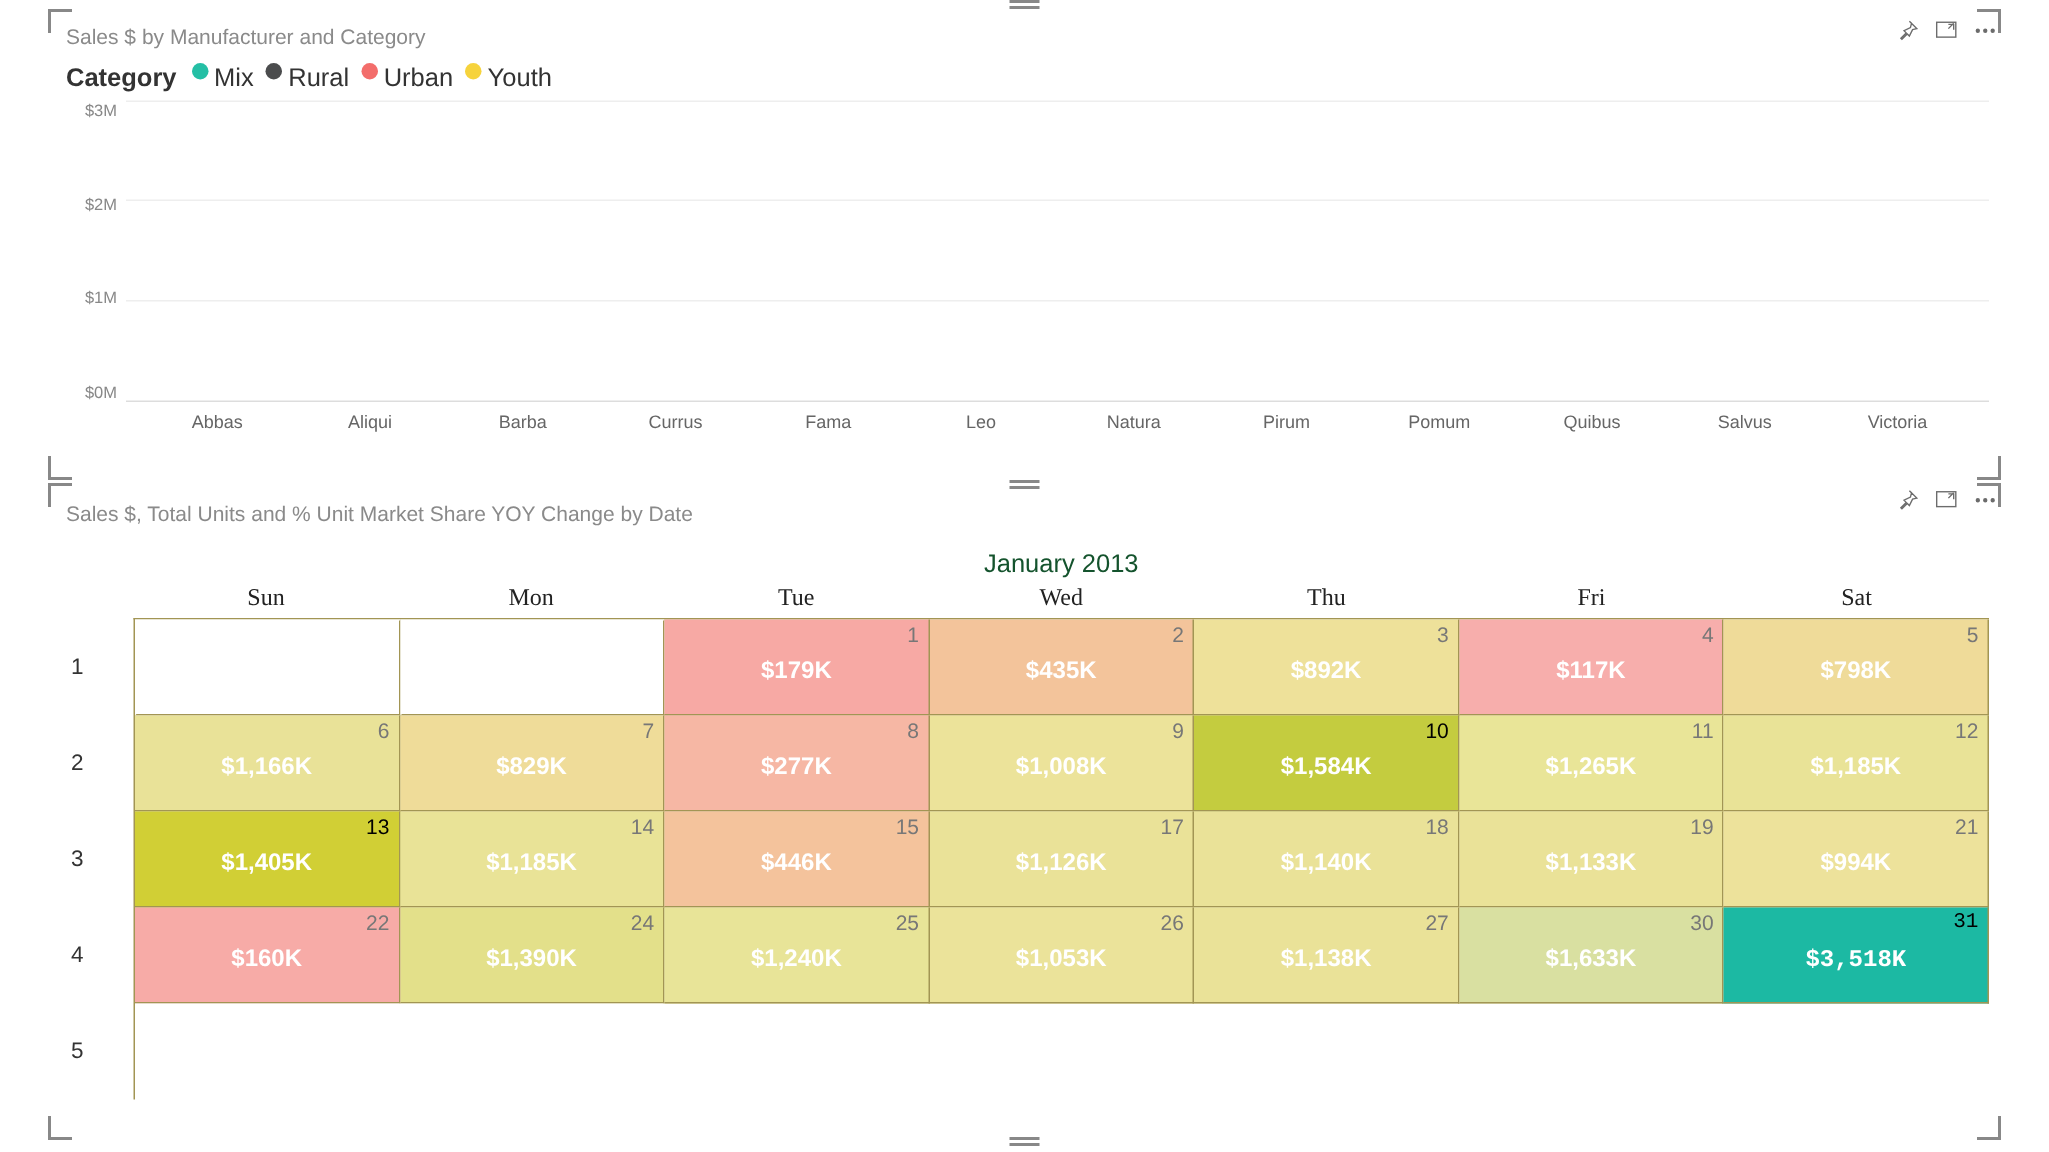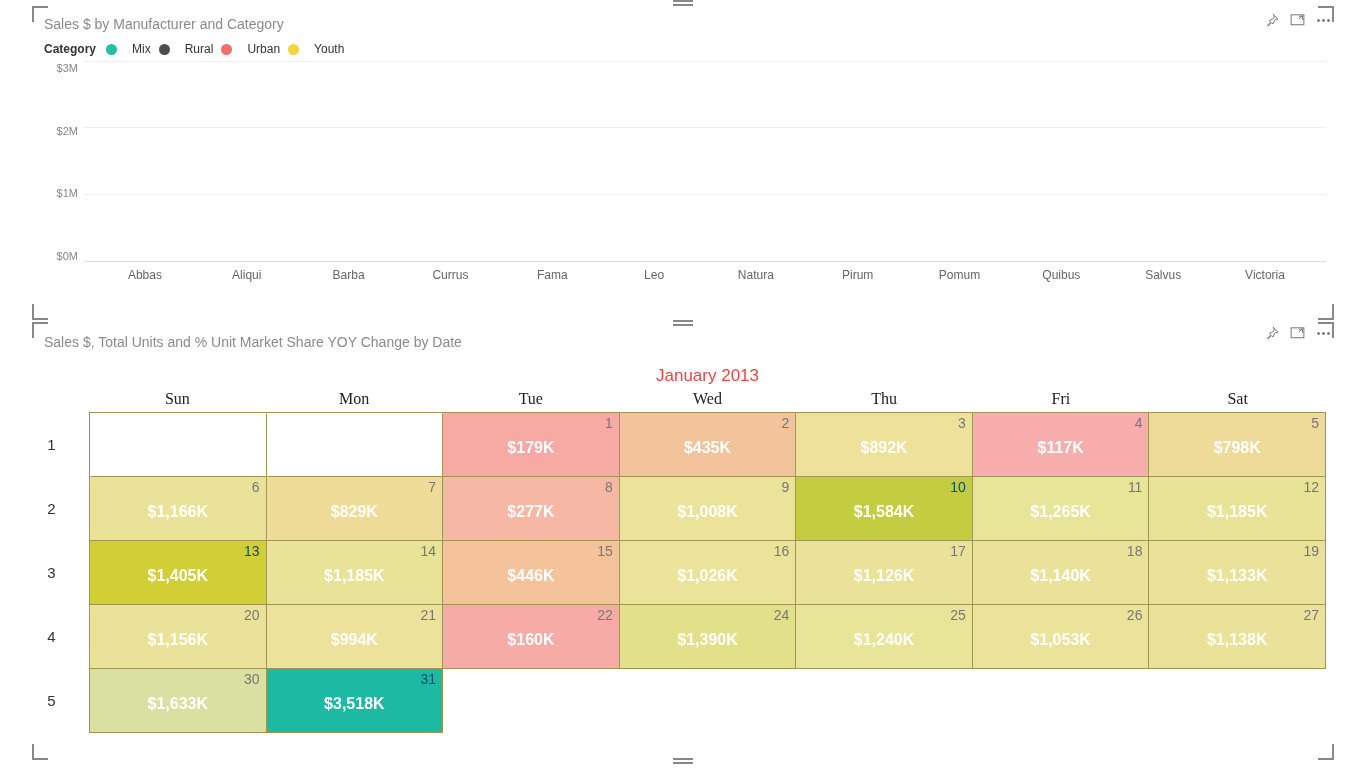--- a/index.html
+++ b/index.html
@@ -25,55 +25,55 @@
   .sel-mid { position:absolute; width:20px; height:6px; display:flex; flex-direction:column; justify-content:space-between; }
   .sel-mid div { height:2px; background:#888; }
 
   .visual-header { position:absolute; right:34px; display:flex; gap:9px; align-items:center; color:#6c6c6c; }
   .visual-header .icon { cursor:pointer; }
   .vh1 { top:12px; }
   .vh2 { top:325px; }
 
   .chart-panel { margin-top: 4px; height: 310px; padding: 6px 8px 0 12px; }
   .chart-title { font-size: 14px; color: #8a8a8a; margin-bottom: 10px; }
-  .legend-row { display:flex; align-items:center; font-size:12px; color:#333; gap:6px; margin-bottom: 6px; }
+  .legend-row { display:flex; align-items:center; font-size:17px; color:#333; gap:6px; margin-bottom: 6px; }
   .legend-row .cat { font-weight:600; color:#333; margin-right:4px; }
-  .legend-item { display:inline-flex; align-items:center; gap:15px; margin-right:2px; }
+  .legend-item { display:inline-flex; gap:4px; margin-right:2px; }
   .swatch { width:11px; height:11px; border-radius:50%; display:inline-block; }
 
   .plot-wrap { display:flex; height:200px; }
   .y-axis { width:40px; display:flex; flex-direction:column; justify-content:space-between; align-items:flex-end; padding-right:6px; font-size:11px; color:#888; }
   .plot { flex:1; position:relative; border-bottom:1px solid #ddd; }
   .gridline { position:absolute; left:0; right:0; height:1px; background:#eee; }
   .bars { position:absolute; left:0; right:0; bottom:0; top:0; display:flex; align-items:flex-end; justify-content:space-around; padding:0 10px; }
   .bar-stack { width:56px; display:flex; flex-direction:column-reverse; }
   .seg { width:100%; }
   .x-axis { display:flex; justify-content:space-around; padding:0 10px 0 50px; font-size:12px; color:#666; margin-top:6px; }
   .x-axis span { width:56px; text-align:center; }
 
   .divider-row { position:relative; height:8px; margin-top:0; }
   .divider-row .sel-mid { left:50%; transform:translateX(-50%); top:0; }
 
   .calendar-panel { padding: 6px 8px 0 12px; }
   .cal-title { font-size: 14px; color: #8a8a8a; margin-bottom: 16px; }
   .cal-table-wrap { padding-left: 45px; }
-  .cal-month { text-align:center; font-size: 17px; color:#ef4444; margin-bottom:4px; }
+  .cal-month { text-align:center; font-size: 17px; color:#14532d; margin-bottom:4px; }
   .cal-grid { width:100%; }
   .cal-head { display:flex;font-family:Liberation Serif, serif; }
   .cal-head .day { flex:1; text-align:center; font-size:16px; color:#222; padding-bottom:4px; }
   .cal-body { display:flex; }
   .weeknums { width: 0; display:flex; flex-direction:column; }
   .weeknums span { height:64px; display:flex; align-items:center; justify-content:center; font-size:15px; color:#333; width:45px; margin-left:-60px; }
   .cells { flex:1; display:grid; grid-template-columns: repeat(7,1fr); grid-auto-rows: 64px; border-top:1px solid #a29554; border-left:1px solid #a29554;}
   .cell { position:relative; border-right:1px solid #a29554; border-bottom:1px solid #a29554; }
   .cell.blank { background:#fff; border:1px solid transparent; border-right:1px solid #a29554; border-bottom:1px solid #a29554;}
   .cells .cell.blank:first-child { border-left:1px solid transparent; border-top:1px solid transparent;}
   .cell .dnum { position:absolute; top:2px; right:6px; font-size:14px; color:#777; }
   .cell .val { position:absolute; left:0; right:0; top:50%; transform:translateY(-35%); text-align:center; font-size:16px; font-weight:700; color:#fff; }
-  .cell.dark .dnum { color:#0c4a6e; }
+  .cell.dark .dnum { color:#000000; }
   .cell.dark .val { color:#fff; }
 
   svg.icon { width:17px; height:17px; stroke:#6c6c6c; stroke-width:1.3; fill:none; }
 </style>
 </head>
 <body>
 
 <div class="sel-bracket sb-tl" style="top:6px;left:32px"></div>
 <div class="sel-bracket sb-tr" style="top:6px;right:32px"></div>
 <div class="sel-mid" style="top:0;left:50%;transform:translateX(-50%)">
@@ -326,40 +326,32 @@
               <div class="val">$1,405K</div>
             </div>
             <div class="cell" style="background: rgb(233, 227, 151);">
               <div class="dnum">14</div>
               <div class="val">$1,185K</div>
             </div>
             <div class="cell" style="background: rgb(244, 195, 156);">
               <div class="dnum">15</div>
               <div class="val">$446K</div>
             </div>
-            <div class="cell" style="background: rgb(236, 227, 154);">
-              <div class="dnum">16</div>
-              <div class="val">$1,026K</div>
-            </div>
             <div class="cell" style="background: rgb(234, 226, 152);">
               <div class="dnum">17</div>
               <div class="val">$1,126K</div>
             </div>
             <div class="cell" style="background: rgb(234, 226, 152);">
               <div class="dnum">18</div>
               <div class="val">$1,140K</div>
             </div>
             <div class="cell" style="background: rgb(234, 226, 152);">
               <div class="dnum">19</div>
               <div class="val">$1,133K</div>
             </div>
-            <div class="cell" style="background: rgb(233, 226, 152);">
-              <div class="dnum">20</div>
-              <div class="val">$1,156K</div>
-            </div>
             <div class="cell" style="background: rgb(237, 226, 155);">
               <div class="dnum">21</div>
               <div class="val">$994K</div>
             </div>
             <div class="cell" style="background: rgb(247, 171, 167);">
               <div class="dnum">22</div>
               <div class="val">$160K</div>
             </div>
             <div class="cell" style="background: rgb(227, 224, 138);">
               <div class="dnum">24</div>
@@ -374,21 +366,21 @@
               <div class="val">$1,053K</div>
             </div>
             <div class="cell" style="background: rgb(234, 226, 152);">
               <div class="dnum">27</div>
               <div class="val">$1,138K</div>
             </div>
             <div class="cell" style="background: rgb(217, 224, 161);">
               <div class="dnum">30</div>
               <div class="val">$1,633K</div>
             </div>
-            <div class="cell dark" style="background: rgb(28, 185, 163);">
+            <div class="cell dark" style="background: rgb(28, 185, 163); font-family: Liberation Mono, monospace;">
               <div class="dnum">31</div>
               <div class="val">$3,518K</div>
             </div>
             <div class="cell" style="background: rgb(255, 255, 255); border: none;"></div>
             <div class="cell" style="background: rgb(255, 255, 255); border: none;"></div>
           </div>
       </div>
     </div>
   </div>
 </div>

